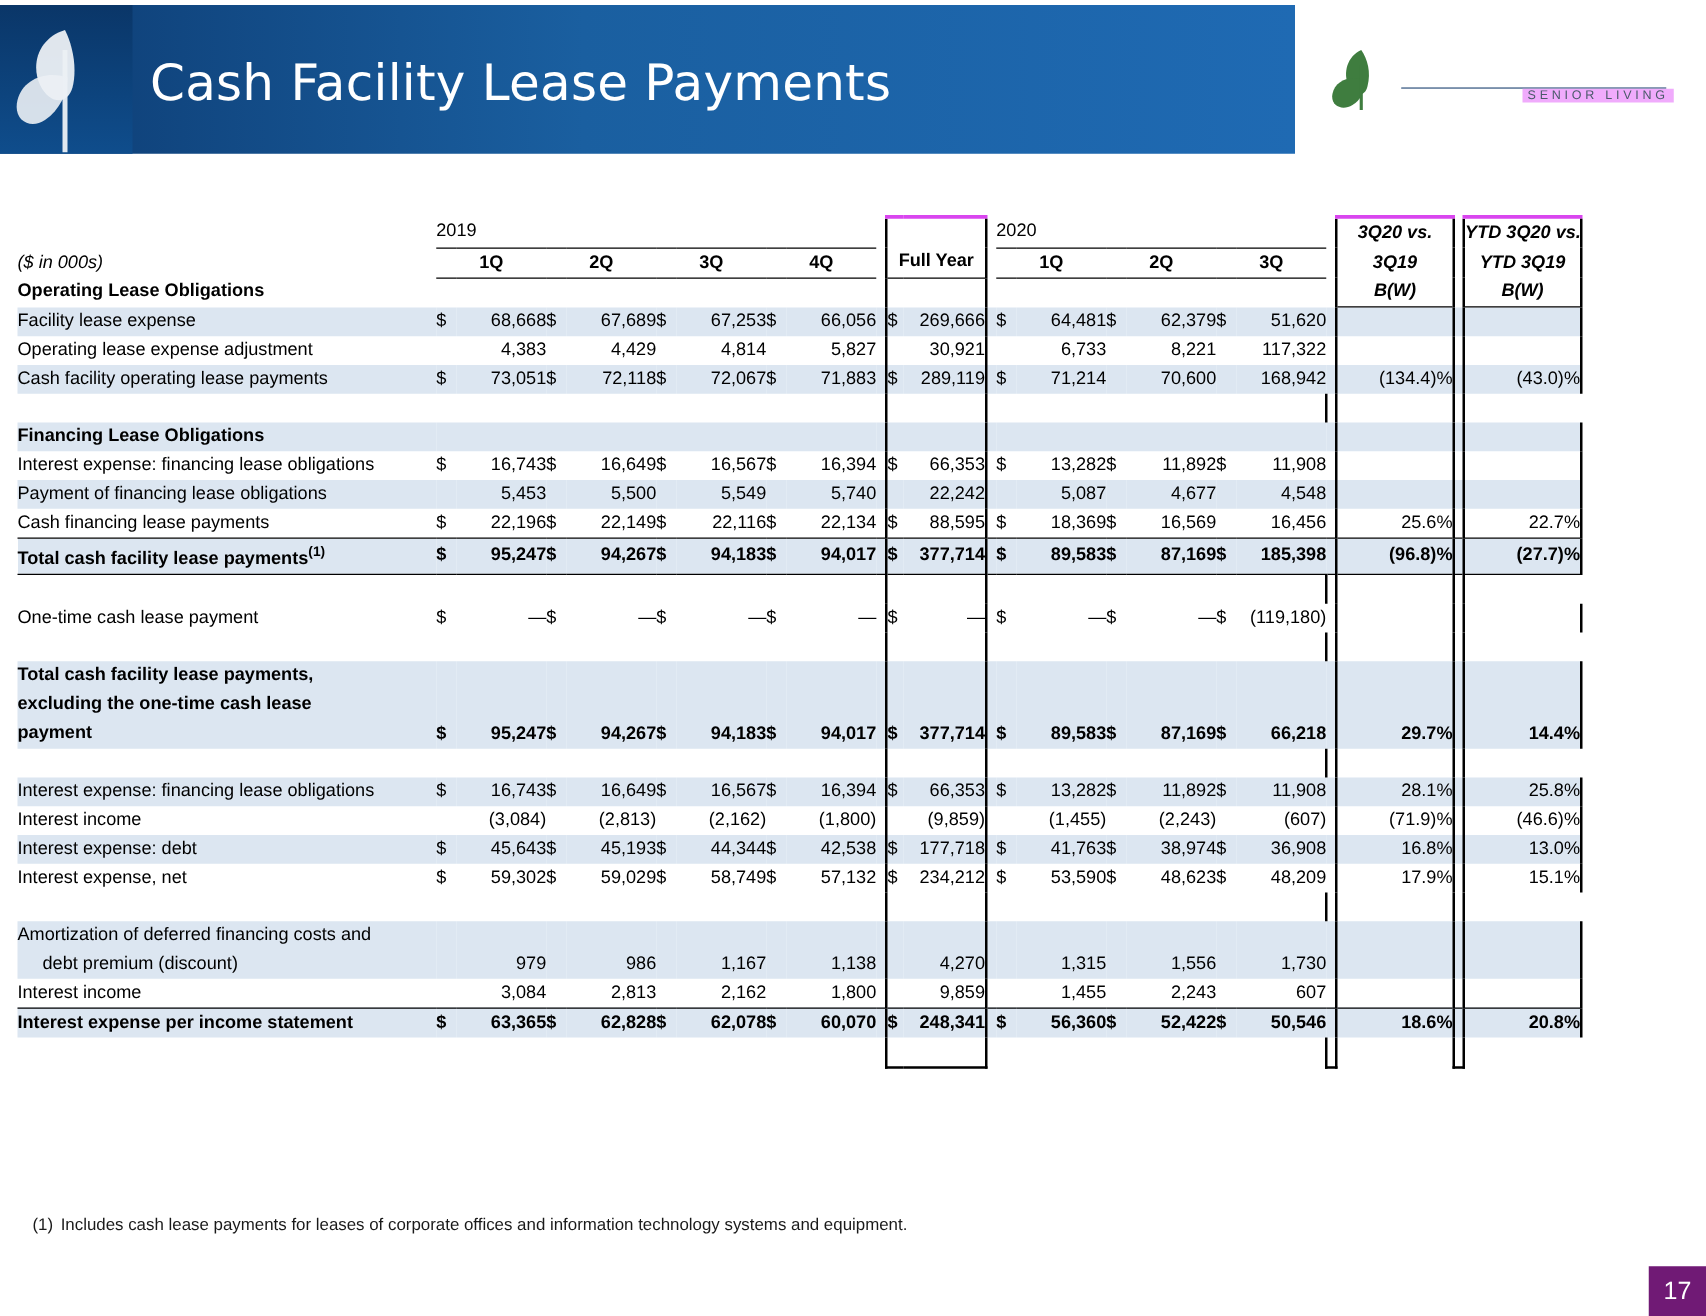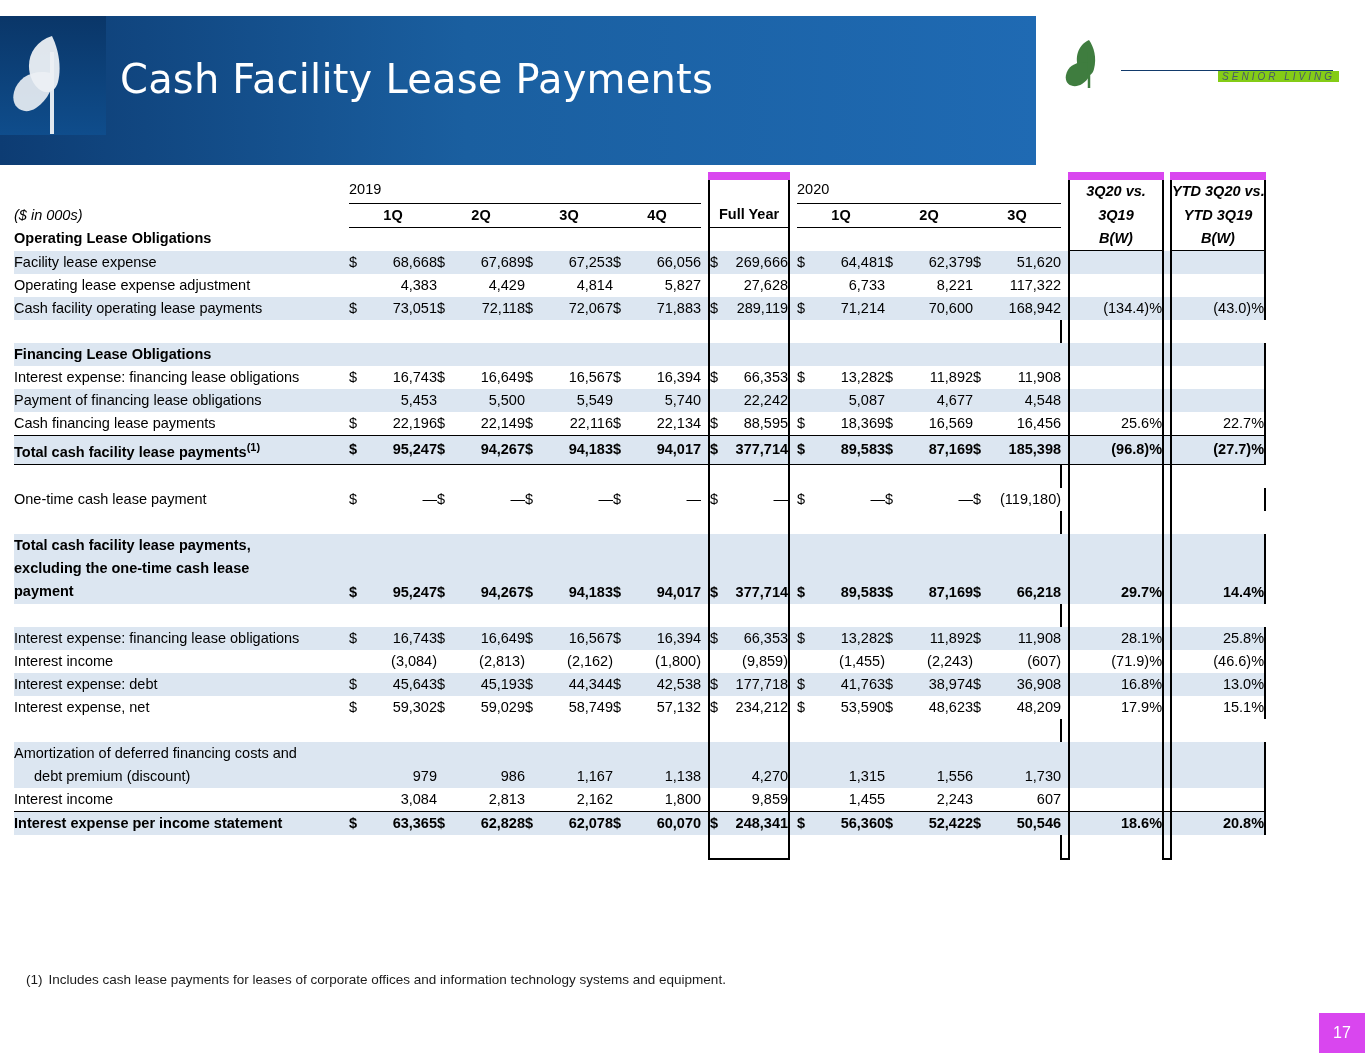--- a/index.html
+++ b/index.html
@@ -7,21 +7,21 @@
     width:1365px;height:1053px;
     background:#ffffff;
     font-family:"Liberation Sans", sans-serif;
     color:#000;
     position:relative;
     overflow:hidden;
   }
 
   
   .header-bar{
-    position:absolute;left:0;top:16px;width:1036px;height:149px;
+    position:absolute;left:0;top:4px;width:1036px;height:119px;
     background:linear-gradient(90deg,#0d3c73 0%,#1a5fa0 45%,#1f6ab3 100%);
   }
   .header-accent{
     position:absolute;left:0;top:0;width:106px;height:119px;
     background:linear-gradient(180deg,#0a3668 0%,#0f4d8c 100%);
     overflow:hidden;
   }
   .leaf-deco{position:absolute;left:2px;top:6px;width:100px;height:112px;opacity:.92;}
   .header-title{
     position:absolute;left:120px;top:40px;
@@ -41,21 +41,21 @@
   }
   .logo-rule{
     position:absolute;left:56px;top:40px;width:212px;height:1px;background:#123a6b;
   }
   .logo-sub{
     position:absolute;left:56px;top:41px;width:212px;text-align:right;
     font-family:"Liberation Sans", sans-serif;
     font-size:10px;letter-spacing:3px;color:#4a5a6a;
     background:#fff;padding-left:6px;
   }
-  .logo-sub span{background:#84cc16;padding:0 4px;font-style:italic;}
+  .logo-sub span{background:#f0abfc;padding:0 4px;}
 
   
   .sheet{
     position:absolute;left:14px;top:172px;width:1340px;
     font-size:14.5px;
   }
   table.fin{
     border-collapse:collapse;
     table-layout:fixed;
     width:1195px;
@@ -87,39 +87,39 @@
   .topline td{border-top:1px solid #000;}
   .botline td{border-bottom:1px solid #000;}
   .hdr-ul{border-bottom:1px solid #000;}
 
   .spacer td{height:12px;}
   .spacer-sm td{height:8px;}
 
   
   .boxL{border-left:2px solid #000;}
   .boxR{border-right:2px solid #000;}
-  .boxT{border-top:8px solid #d946ef;margin-top:36px;}
+  .boxT{border-top:3px solid #d946ef;margin-top:36px;}
   .boxB{border-bottom:2px solid #000;}
 
   .colhdr{font-weight:bold;text-align:center;}
   .yearhdr{font-weight:normal;font-size:14.5px;}
 
   .two-line{line-height:17px;white-space:normal;}
 
   
   .footnote{
     position:absolute;left:26px;top:972px;
     font-size:13.5px;color:#1a1a1a;
   }
   .footnote .fn-num{margin-right:6px;}
 
   
   .pagenum{
     position:absolute;right:0;bottom:0;width:46px;height:40px;
-    background:#d946ef;color:#fff;font-size:16px;
+    background:#701a75;color:#fff;font-size:20px;
     display:flex;align-items:center;justify-content:center;
   }
 
   .rel{position:relative;}
   .bwhdr{
     font-weight:bold;font-style:italic;text-align:center;font-size:13.5px;
     line-height:15px;white-space:normal;
   }
 </style>
 </head>
@@ -250,21 +250,21 @@
     <td class="cur"></td>
           <td class="num">4,383</td>
     <td class="cur"></td>
           <td class="num">4,429</td>
     <td class="cur"></td>
           <td class="num">4,814</td>
     <td class="cur"></td>
           <td class="num">5,827</td>
     <td></td>
     <td class="fy-cur boxL"></td>
-          <td class="fy-num boxR">27,628</td>
+          <td class="fy-num boxR">30,921</td>
     <td></td>
     <td class="cur"></td>
           <td class="num">6,733</td>
     <td class="cur"></td>
           <td class="num">8,221</td>
     <td class="cur"></td>
           <td class="num">117,322</td>
     <td></td>
     <td class="bw boxL boxR"></td>
     <td></td>

